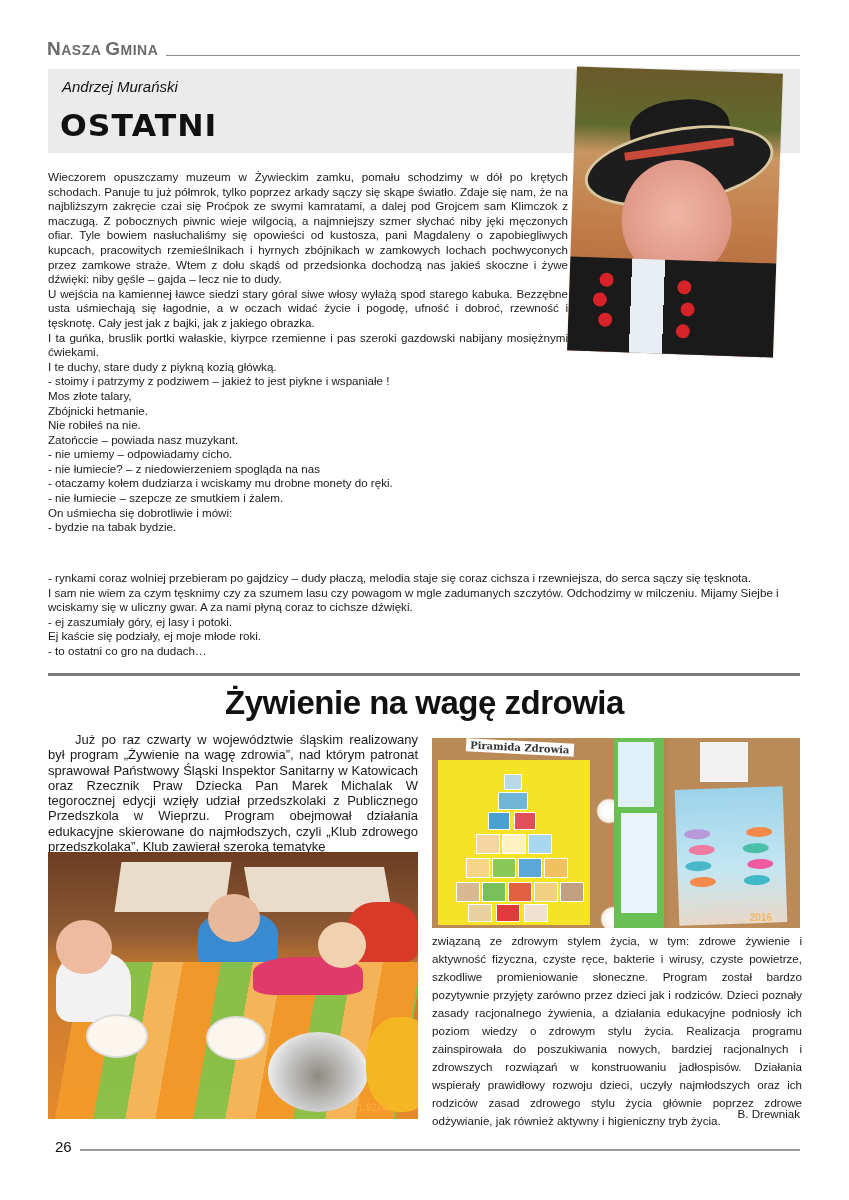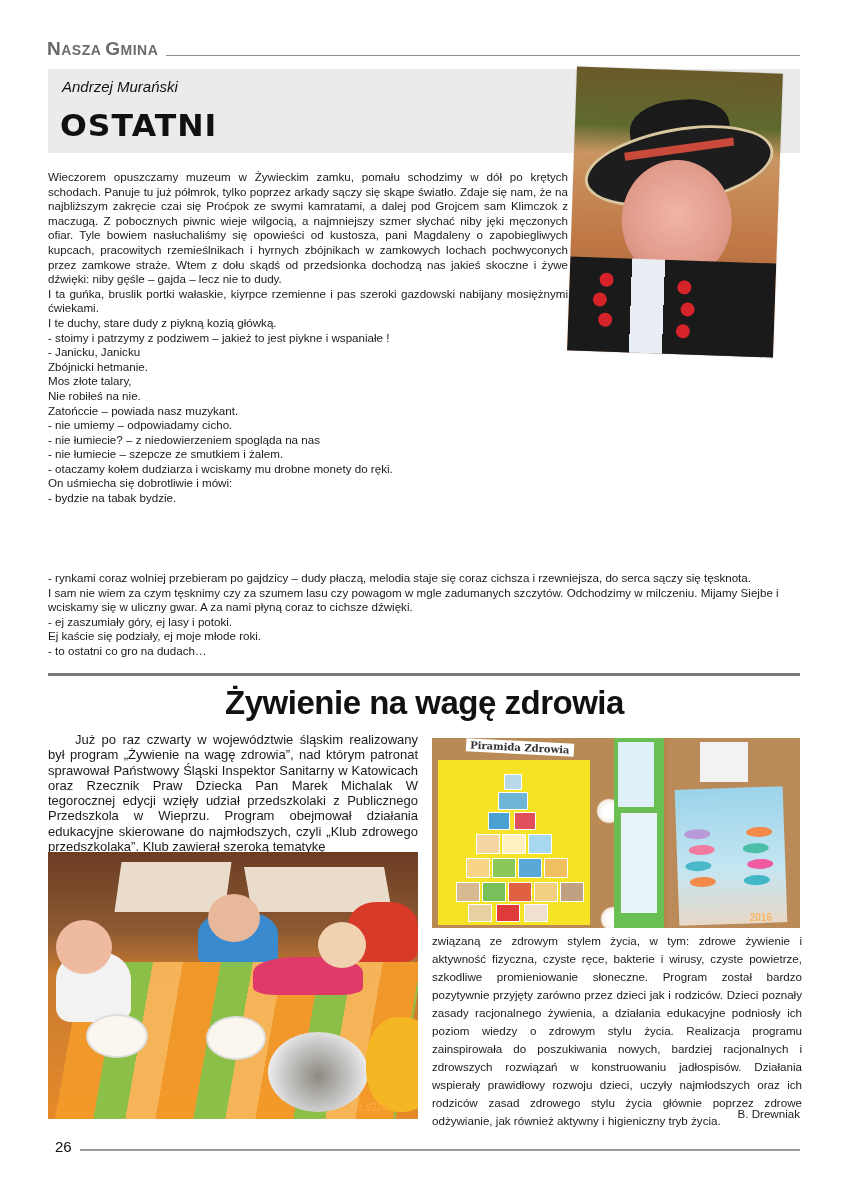--- a/index.html
+++ b/index.html
@@ -114,32 +114,32 @@
   <div class="pom" style="left:30px;top:205px"></div>
   <div class="pom" style="left:24px;top:225px"></div>
   <div class="pom" style="left:30px;top:245px"></div>
   <div class="pom" style="left:108px;top:210px"></div>
   <div class="pom" style="left:112px;top:232px"></div>
   <div class="pom" style="left:108px;top:254px"></div>
 </div>
 
 <div class="art1">
   <p>Wieczorem opuszczamy muzeum w Żywieckim zamku, pomału schodzimy w dół po krętych schodach. Panuje tu już półmrok, tylko poprzez arkady sączy się skąpe światło. Zdaje się nam, że na najbliższym zakręcie czai się Proćpok ze swymi kamratami, a dalej pod Grojcem sam Klimczok z maczugą. Z pobocznych piwnic wieje wilgocią, a najmniejszy szmer słychać niby jęki męczonych ofiar. Tyle bowiem nasłuchaliśmy się opowieści od kustosza, pani Magdaleny o zapobiegliwych kupcach, pracowitych rzemieślnikach i hyrnych zbójnikach w zamkowych lochach pochwyconych przez zamkowe straże. Wtem z dołu skądś od przedsionka dochodzą nas jakieś skoczne i żywe dźwięki: niby gęśle – gajda – lecz nie to dudy.</p>
+  <p>U wejścia na kamiennej ławce siedzi stary góral siwe włosy wyłażą spod starego kabuka. Bezzębne usta uśmiechają się łagodnie, a w oczach widać życie i pogodę, ufność i dobroć, rzewność i tęsknotę. Cały jest jak z bajki, jak z jakiego obrazka.</p>
   <p>I ta guńka, bruslik portki wałaskie, kiyrpce rzemienne i pas szeroki gazdowski nabijany mosiężnymi ćwiekami.</p>
   <p>I te duchy, stare dudy z piykną kozią główką.</p>
   <p>- stoimy i patrzymy z podziwem – jakież to jest piykne i wspaniałe !</p>
-  <p>- Janicku, Janicku</p>
+  <p>Mos złote talary,</p>
   <p>Zbójnicki hetmanie.</p>
-  <p>Mos złote talary,</p>
   <p>Nie robiłeś na nie.</p>
   <p>Zatońccie – powiada nasz muzykant.</p>
   <p>- nie umiemy – odpowiadamy cicho.</p>
   <p>- nie łumiecie? – z niedowierzeniem spogląda na nas</p>
+  <p>- otaczamy kołem dudziarza i wciskamy mu drobne monety do ręki.</p>
   <p>- nie łumiecie – szepcze ze smutkiem i żalem.</p>
-  <p>- otaczamy kołem dudziarza i wciskamy mu drobne monety do ręki.</p>
   <p>On uśmiecha się dobrotliwie i mówi:</p>
   <p>- bydzie na tabak bydzie.</p>
 </div>
 <div class="art1-wide">
   <p>- rynkami coraz wolniej przebieram po gajdzicy – dudy płaczą, melodia staje się coraz cichsza i rzewniejsza, do serca sączy się tęsknota.</p>
   <p>I sam nie wiem za czym tęsknimy czy za szumem lasu czy powagom w mgle zadumanych szczytów. Odchodzimy w milczeniu. Mijamy Siejbe i wciskamy się w uliczny gwar. A za nami płyną coraz to cichsze dźwięki.</p>
   <p>- ej zaszumiały góry, ej lasy i potoki.</p>
   <p>Ej kaście się podziały, ej moje młode roki.</p>
   <p>- to ostatni co gro na dudach…</p>
 </div>

